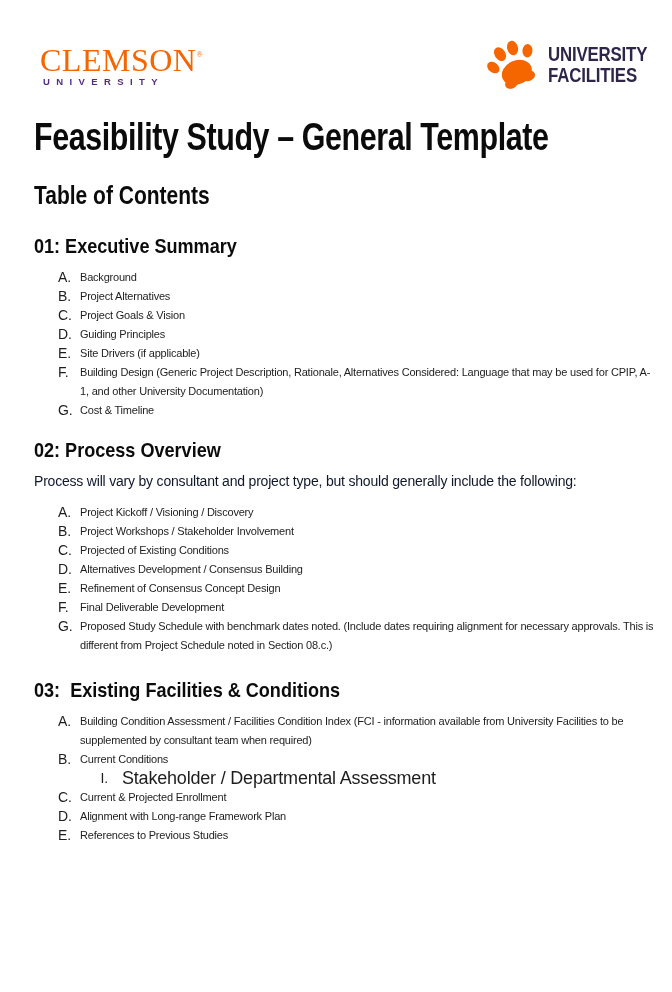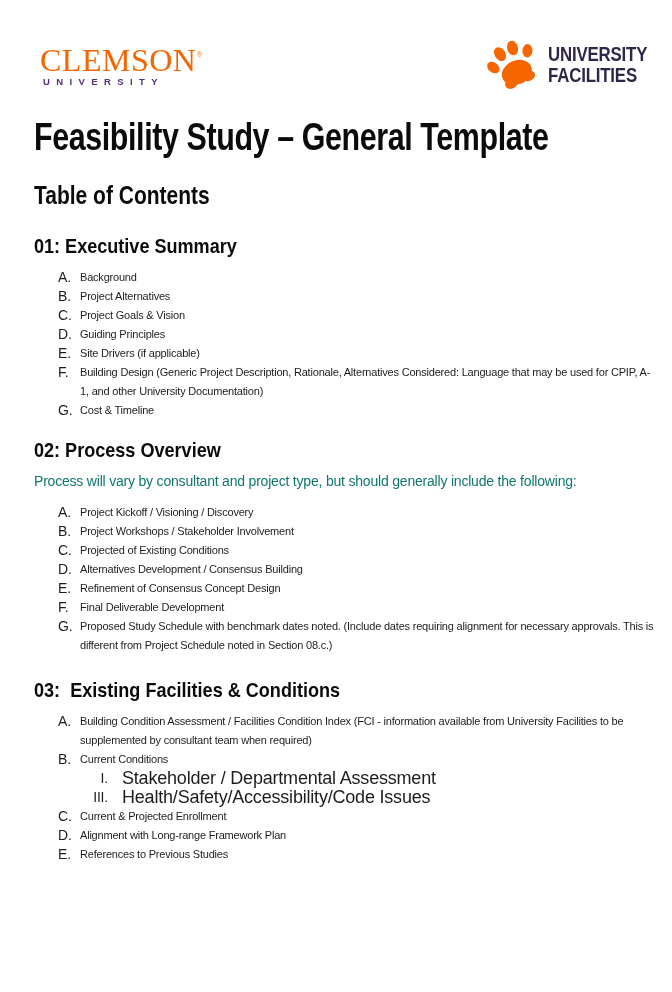--- a/index.html
+++ b/index.html
@@ -62,21 +62,21 @@
 
   .section-heading {
     margin: 0 0 11px 0;
     font-size: 21px; font-weight: bold; line-height: 23px;
     color: #0b0b0b; white-space: pre;
     transform: scaleX(0.86); transform-origin: 0 50%;
   }
   .section-intro {
     margin: 0 0 13px 0;
     font-size: 14px; line-height: 18px; letter-spacing: -0.2px;
-    color: #0f766e;
+    color: #0f172a;
   }
 
   .item-list { margin: 0; }
   .list-item { display: flex; align-items: flex-start; }
   .item-marker {
     flex: 0 0 22px; margin-left: 24px;
     font-size: 14px; line-height: 19px; letter-spacing: -0.2px;
   }
   .item-body { flex: 1 1 auto; min-width: 0; }
   .item-text {
@@ -239,24 +239,20 @@
             </div>
             <div class="list-item">
               <span class="item-marker">B.</span>
               <div class="item-body">
                 <span class="item-text">Current Conditions</span>
                 <div class="sub-item-list">
                   <div class="sub-list-item">
                     <span class="sub-item-marker">I.</span>
                     <span class="sub-item-text">Stakeholder / Departmental Assessment</span>
                   </div>
-                  <div class="sub-list-item">
-                    <span class="sub-item-marker">III.</span>
-                    <span class="sub-item-text">Health/Safety/Accessibility/Code Issues</span>
-                  </div>
                 </div>
               </div>
             </div>
             <div class="list-item">
               <span class="item-marker">C.</span>
               <div class="item-body">
                 <span class="item-text">Current &amp; Projected Enrollment</span>
               </div>
             </div>
             <div class="list-item">

